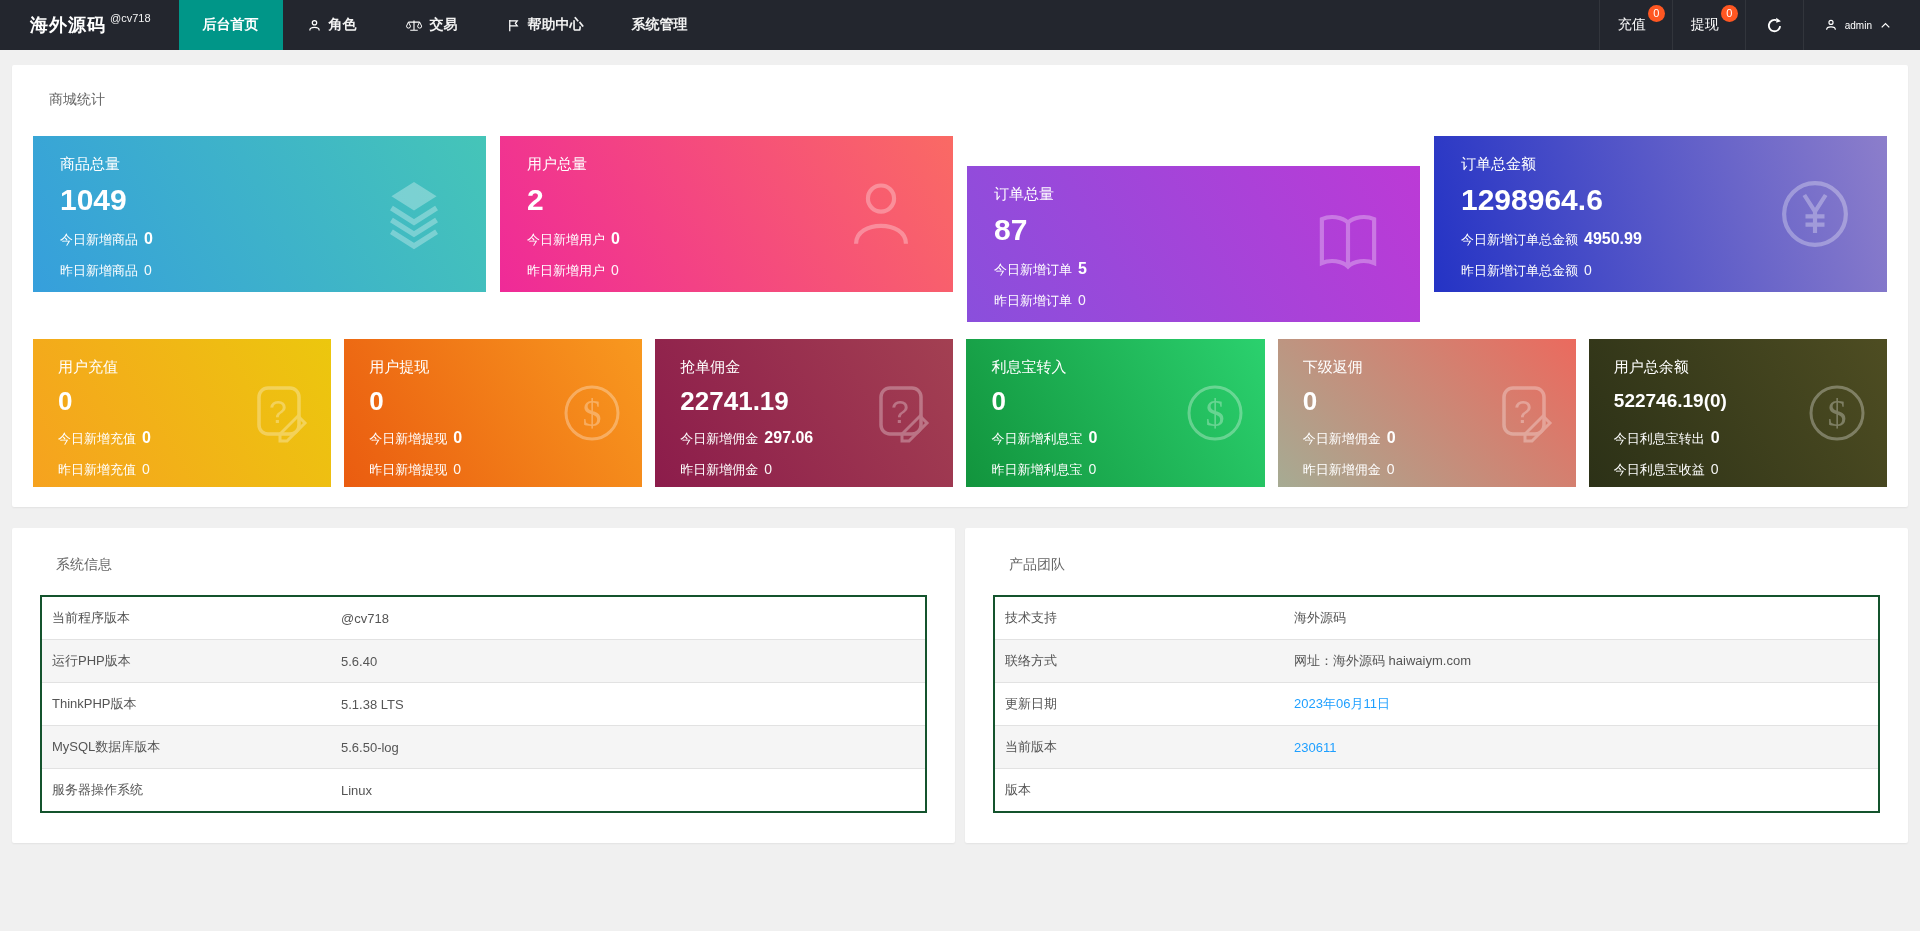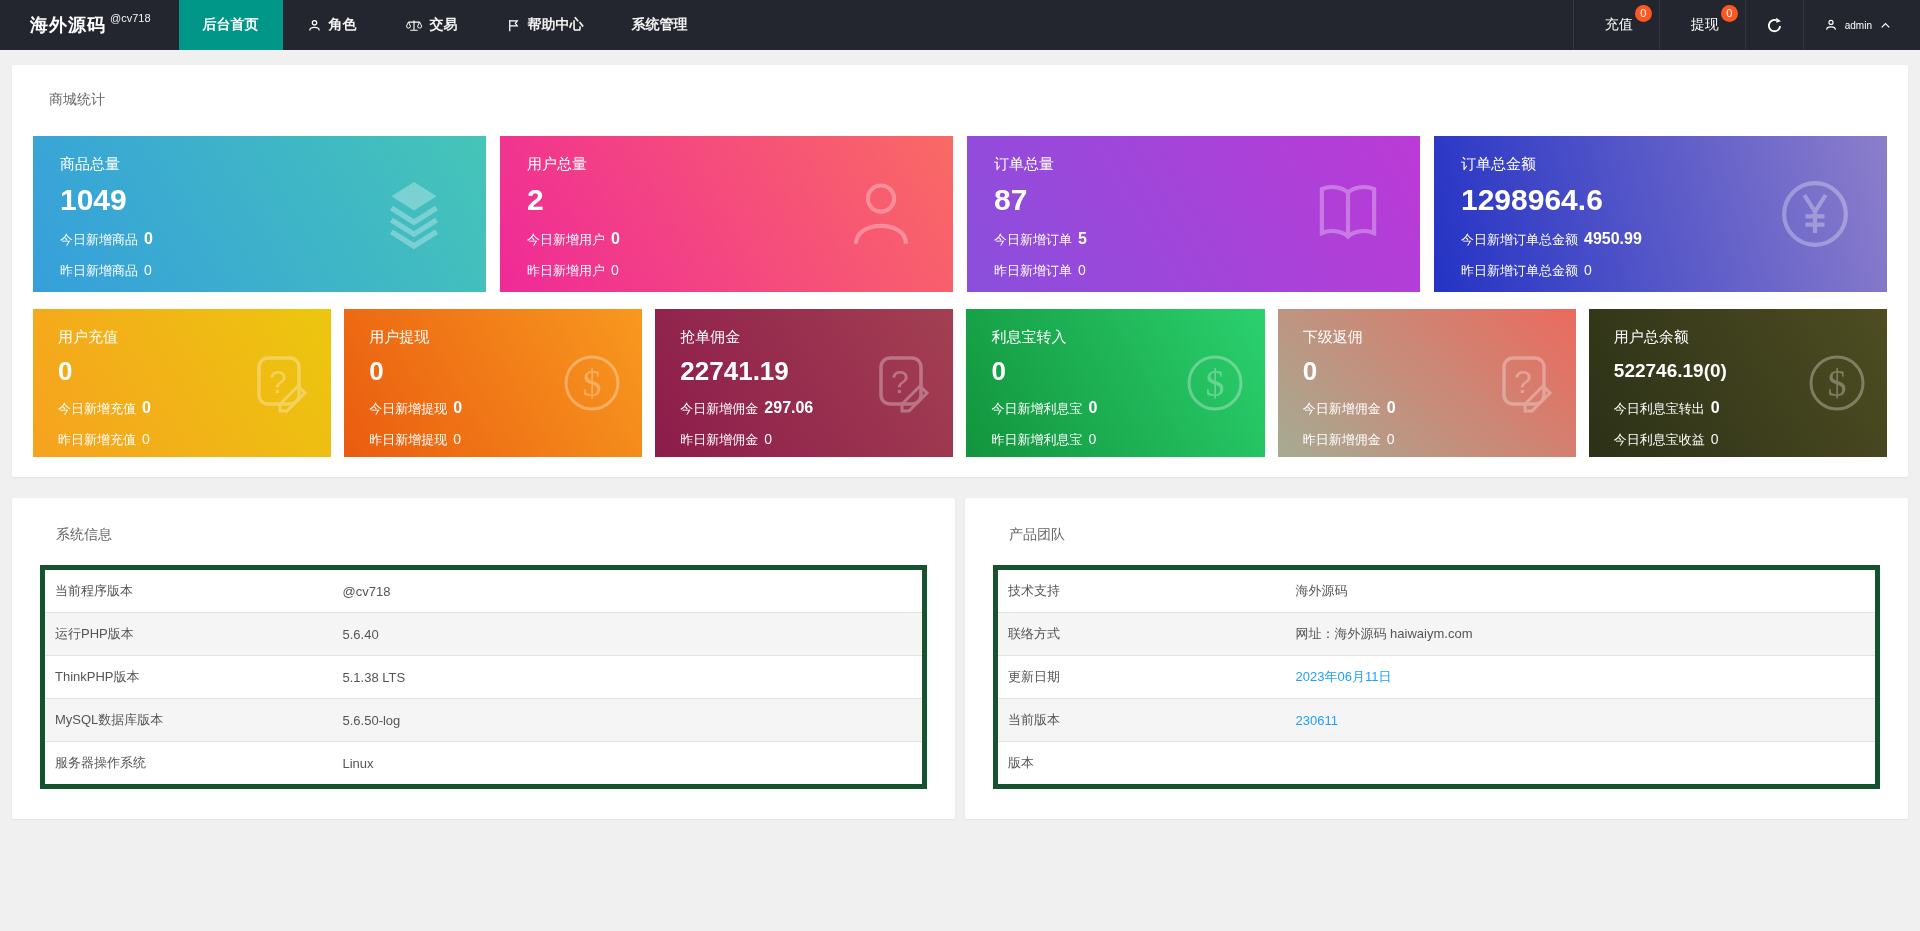--- a/index.html
+++ b/index.html
@@ -12,21 +12,21 @@
   
   .navbar { height:50px; background:#23262e; display:flex; align-items:stretch; color:#fff; }
   .brand { display:flex; align-items:center; padding:0 28px 0 30px; white-space:nowrap; }
   .brand-name { font-size:18px; font-weight:bold; letter-spacing:1px; }
   .brand-sup { font-size:11px; margin-left:4px; transform:translateY(-7px); opacity:.95; }
   .menu { display:flex; align-items:stretch; }
   .menu-item { display:flex; align-items:center; gap:7px; padding:0 24px; font-size:14px; color:#f2f2f2; cursor:pointer;font-weight:bold; }
   .menu-item.active { background:var(--accent,#009688); color:#fff; }
   .menu-item svg { width:15px; height:15px; color:#fff; }
   .nav-right { margin-left:auto; display:flex; align-items:stretch; margin-right:14px; }
-  .nav-action { position:relative; display:flex; align-items:center; font-size:14px; padding:0 26px 0 31px; border-left:1px solid rgba(255,255,255,.07); cursor:pointer; }
+  .nav-action { position:relative; display:flex; align-items:center; font-size:14px; padding:0 26px 0 18px; border-left:1px solid rgba(255,255,255,.07); cursor:pointer; }
   .badge { position:absolute; top:5px; right:7px; background:var(--badge,#ff5722); color:#fff; font-size:11px;
            height:17px; min-width:17px; line-height:17px; text-align:center; border-radius:9px; padding:0 4px; }
   .nav-refresh { display:flex; align-items:center; padding:0 20px; border-left:1px solid rgba(255,255,255,.07); cursor:pointer; }
   .nav-refresh svg { width:17px; height:17px; color:#fff; }
   .nav-user { display:flex; align-items:center; gap:7px; padding:0 14px 0 20px; font-size:10px; border-left:1px solid rgba(255,255,255,.07); cursor:pointer; }
   .nav-user svg { width:14px; height:14px; color:#fff; }
 
   
   .main { padding:15px 12px 0; }
   .panel { background:#fff; border-radius:2px; box-shadow:0 1px 2px rgba(0,0,0,.06); }
@@ -50,21 +50,21 @@
   .card-icon { position:absolute; right:34px; top:50%; transform:translateY(-50%); color:#fff; opacity:.3; }
   .card-icon svg { width:76px; height:76px; display:block; }
   .row-secondary .card-icon { right:18px; }
   .row-secondary .card-icon svg { width:64px; height:64px; }
 
   
   .bottom { display:grid; grid-template-columns:1fr 1fr; gap:10px; margin-top:21px; }
   .info-panel { padding:24px 28px 30px; }
   .info-panel .panel-title { margin:4px 0 21px 16px; }
   table.info { width:100%; border-collapse:collapse; font-size:13px; color:#555;
-               border:5px solid #14532d; }
+               border:2px solid #14532d; }
   table.info tr:nth-child(even) { background:#f5f5f5; }
   table.info td { border-bottom:1px solid #e2e2e2; padding:12px 10px; height:39px; }
   td.cell-label { width:290px; padding-left:30px; color:#555; }
   td.cell-value { color:#555; }
   .link { color:var(--link,#1e9fff); cursor:pointer; }
 </style>
 </head>
 <body>
 
 <svg width="0" height="0" style="position:absolute" aria-hidden="true">
@@ -210,21 +210,21 @@
           <span>昨日新增用户</span>
           <span class="v2">0</span>
         </div>
         <span class="card-icon">
             <svg>
               <use href="#i-person"></use>
             </svg>
           </span>
       </div>
 
-      <div class="stat-card" style="background: linear-gradient(60deg, rgb(138, 79, 220), rgb(188, 58, 214));">
+      <div class="stat-card" style="background: linear-gradient(60deg, rgb(138, 79, 220), rgb(188, 58, 214)); margin-top: 30px;">
         <div class="card-title">订单总量</div>
         <div class="card-value">87</div>
         <div class="card-line">
           <span>今日新增订单</span>
           <span class="v1">5</span>
         </div>
         <div class="card-line">
           <span>昨日新增订单</span>
           <span class="v2">0</span>
         </div>

